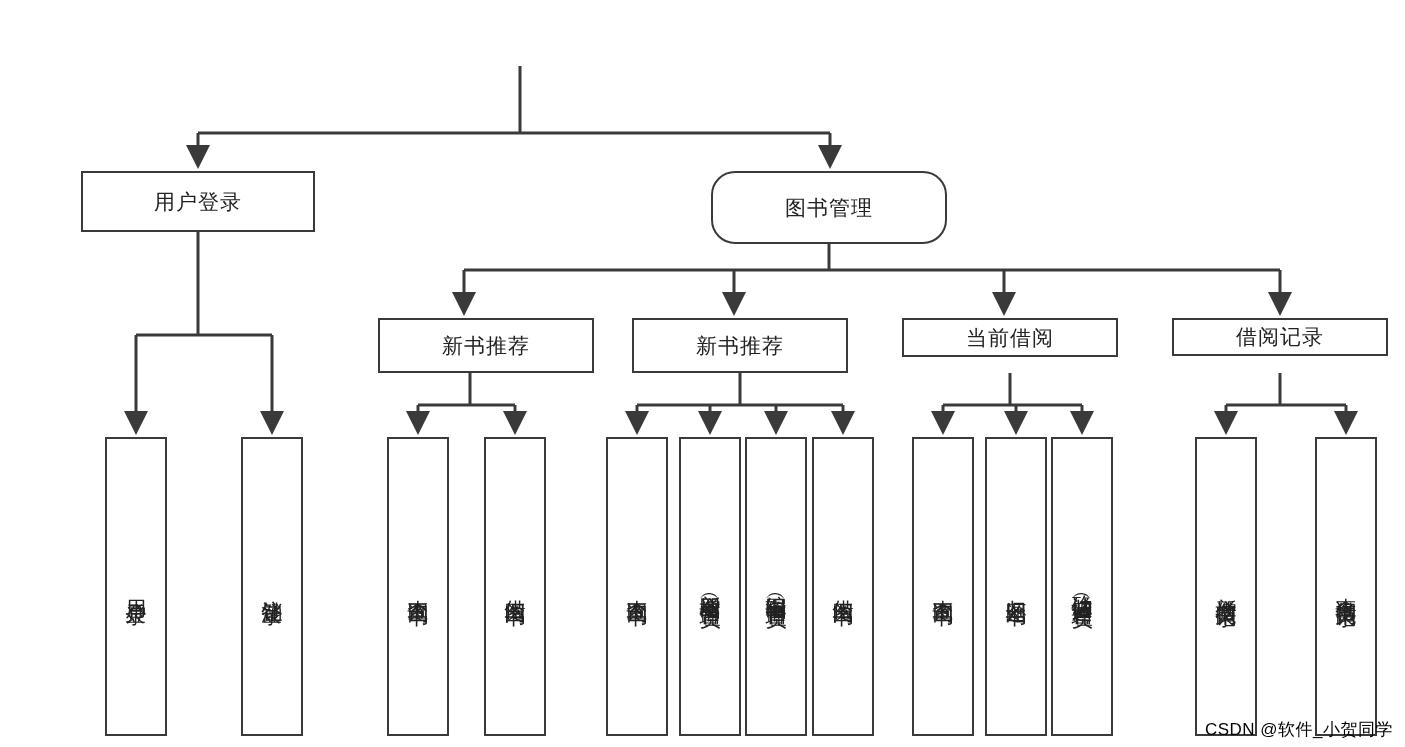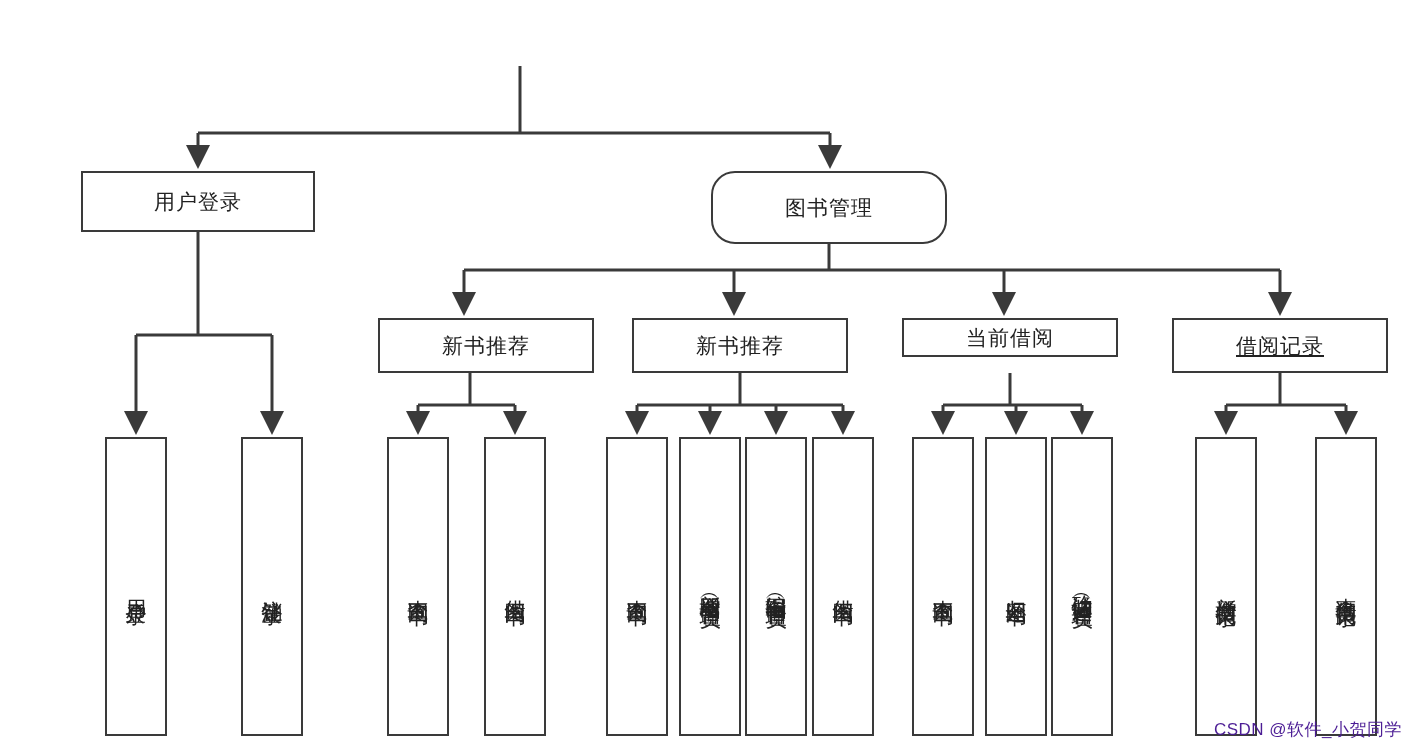--- a/index.html
+++ b/index.html
@@ -46,24 +46,24 @@
     padding: 6px 0;
     line-height: 1.05;
   }
   .node.vert .txt {
     writing-mode: vertical-rl;
     text-orientation: upright;
     white-space: nowrap;
   }
   #watermark {
     position: absolute;
-    right: 3px;
+    right: 12px;
     bottom: 6px;
     font-size: 17px;
-    color: #4c1d95;
+    color: #000000;
     letter-spacing: 0.5px;
     white-space: nowrap;
   }
 </style>
 </head>
 <body>
 
 <div id="canvas">
 
   <svg id="edges" viewBox="0 0 1405 747" xmlns="http://www.w3.org/2000/svg">
@@ -126,21 +126,21 @@
 
   <div class="node horiz" id="node-l3-0" style="left: 378px; top: 318px; width: 216px; height: 55px;">
     <span class="txt">新书推荐</span>
   </div>
   <div class="node horiz" id="node-l3-1" style="left: 632px; top: 318px; width: 216px; height: 55px;">
     <span class="txt">新书推荐</span>
   </div>
   <div class="node horiz" id="node-l3-2" style="left: 902px; top: 318px; width: 216px; height: 39px;">
     <span class="txt">当前借阅</span>
   </div>
-  <div class="node horiz" id="node-l3-3" style="left: 1172px; top: 318px; width: 216px; height: 55px; text-decoration: underline;">
+  <div class="node horiz" id="node-l3-3" style="left: 1172px; top: 318px; width: 216px; height: 38px;">
     <span class="txt">借阅记录</span>
   </div>
 
   <div class="node vert" id="node-leaf-0" style="left: 105px; top: 437px; width: 62px; height: 299px;">
     <span class="txt">用户登录</span>
   </div>
   <div class="node vert" id="node-leaf-1" style="left: 241px; top: 437px; width: 62px; height: 299px;">
     <span class="txt">注销登录</span>
   </div>
   <div class="node vert" id="node-leaf-2" style="left: 387px; top: 437px; width: 62px; height: 299px;">

